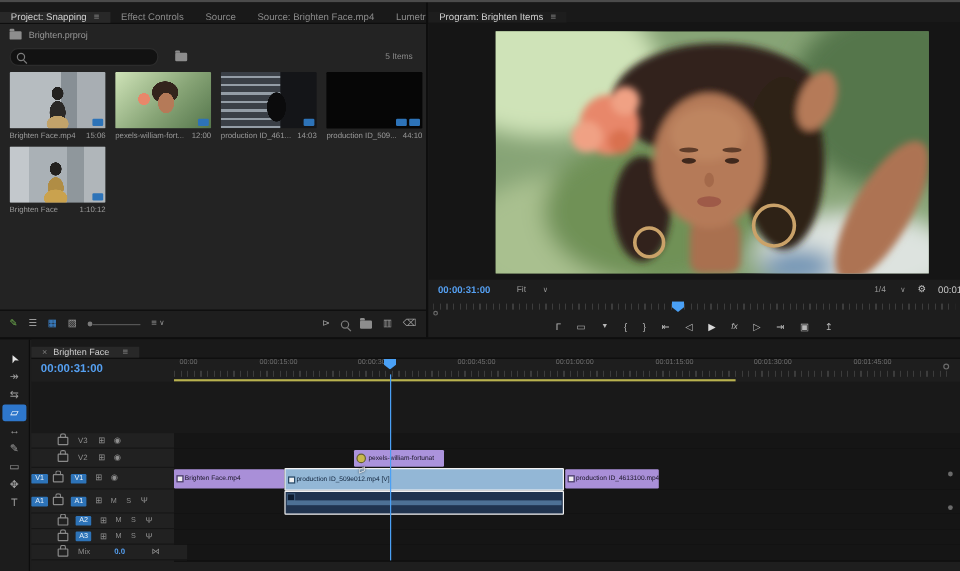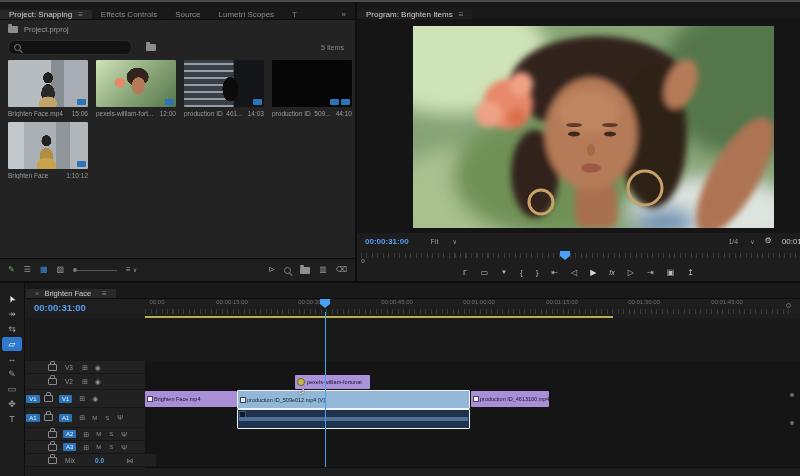--- a/index.html
+++ b/index.html
@@ -76,39 +76,42 @@
 <div class="app">
   <div class="abs" style="left:0;top:0;width:800px;height:2px;background:#4b4b4b;"></div>
 
   <div class="abs panel" style="left:0;top:2px;width:355px;height:279px;">
     <div class="tabbar">
       <div class="tab active">
         <span>Project: Snapping</span>
         <span class="pmenu">≡</span>
       </div>
       <div class="tab">
-          <span>Effects Controls</span>
+          <span>Effect Controls</span>
         </div>
       <div class="tab">
           <span>Source</span>
+        </div>
+      <div class="tab">
+          <span>Source: Brighten Face.mp4</span>
         </div>
       <div class="tab">
           <span>Lumetri Scopes</span>
         </div>
       <div class="tab">
           <span>T</span>
         </div>
       <div style="flex:1"></div>
       <div class="tab">
           <span>»</span>
         </div>
     </div>
     <div class="abs flex" style="left:8px;top:23px;gap:6px;">
       <span class="i-folder"></span>
-      <span style="font-size:7.5px;color:#9a9a9a;">Project.prproj</span>
+      <span style="font-size:7.5px;color:#9a9a9a;">Brighten.prproj</span>
     </div>
     <div class="abs flex" style="left:8px;top:37px;width:340px;height:16px;">
       <div class="flex" style="width:112px;height:13px;background:#121212;border:1px solid #2c2c2c;border-radius:7px;padding:0 5px;gap:4px;">
         <span class="i-search"></span>
         <input style="background: none; border: none; outline: none; width: 80px; height: 10px; font-size: 7px; color: rgb(204, 204, 204); padding: 0px;">
       </div>
       <span class="i-folder" style="margin-left:14px;"></span>
       <div style="flex:1"></div>
       <span style="font-size:7px;color:#8a8a8a;margin-right:4px;">5 Items</span>
     </div>

